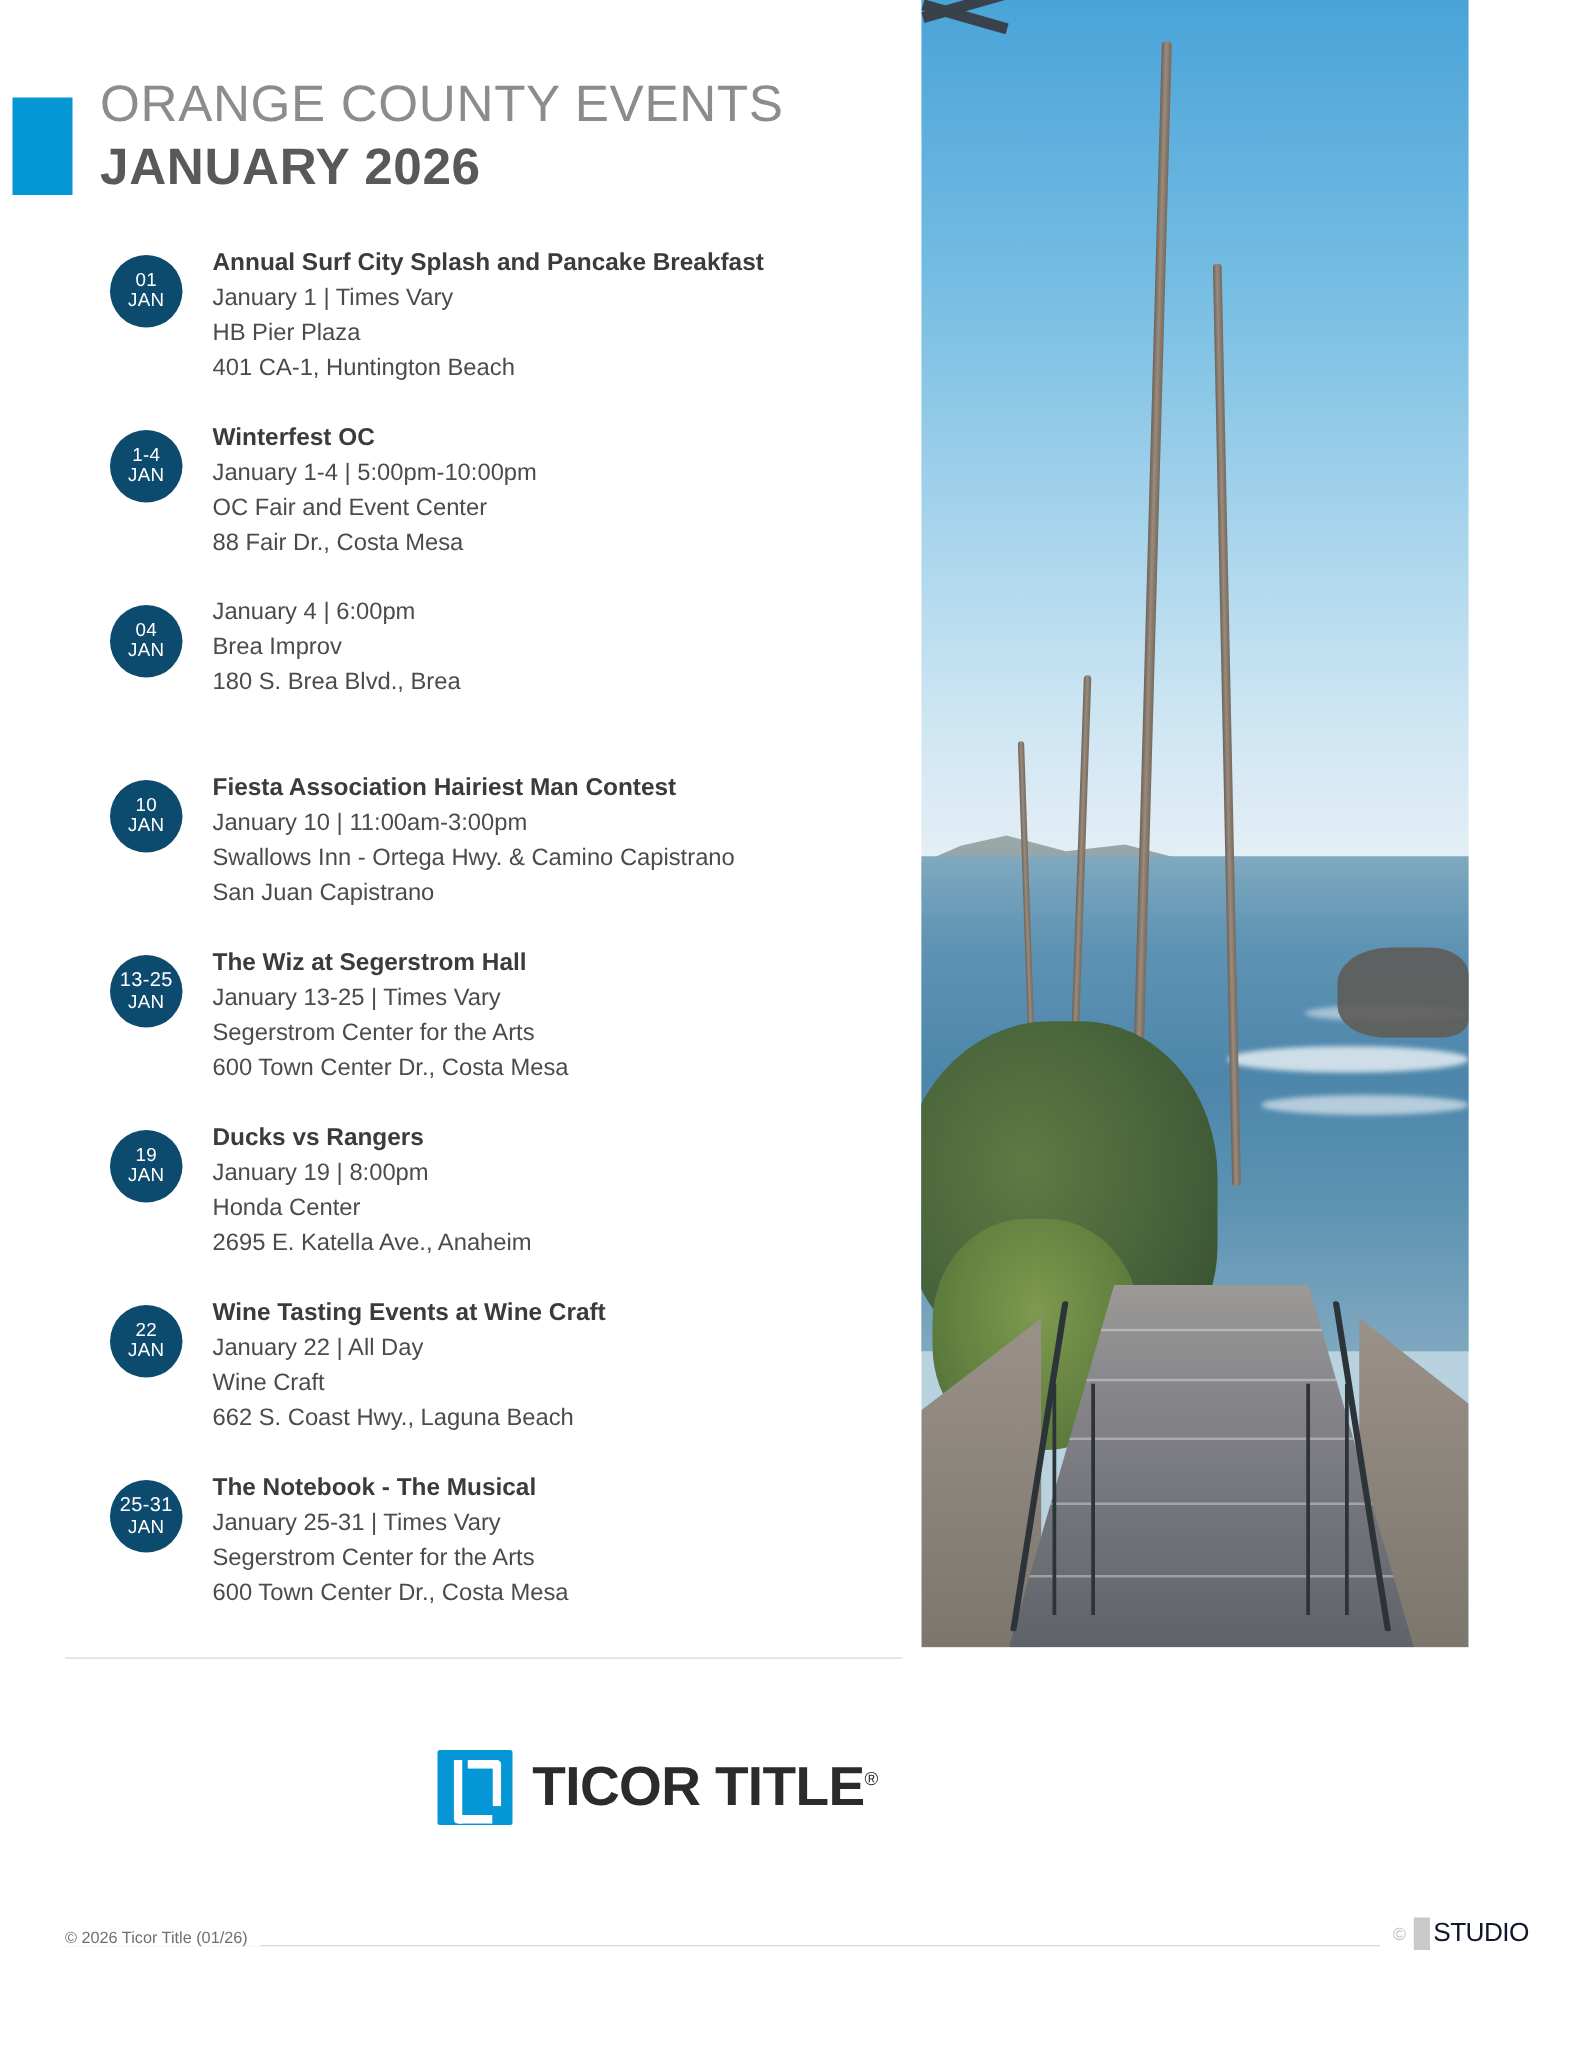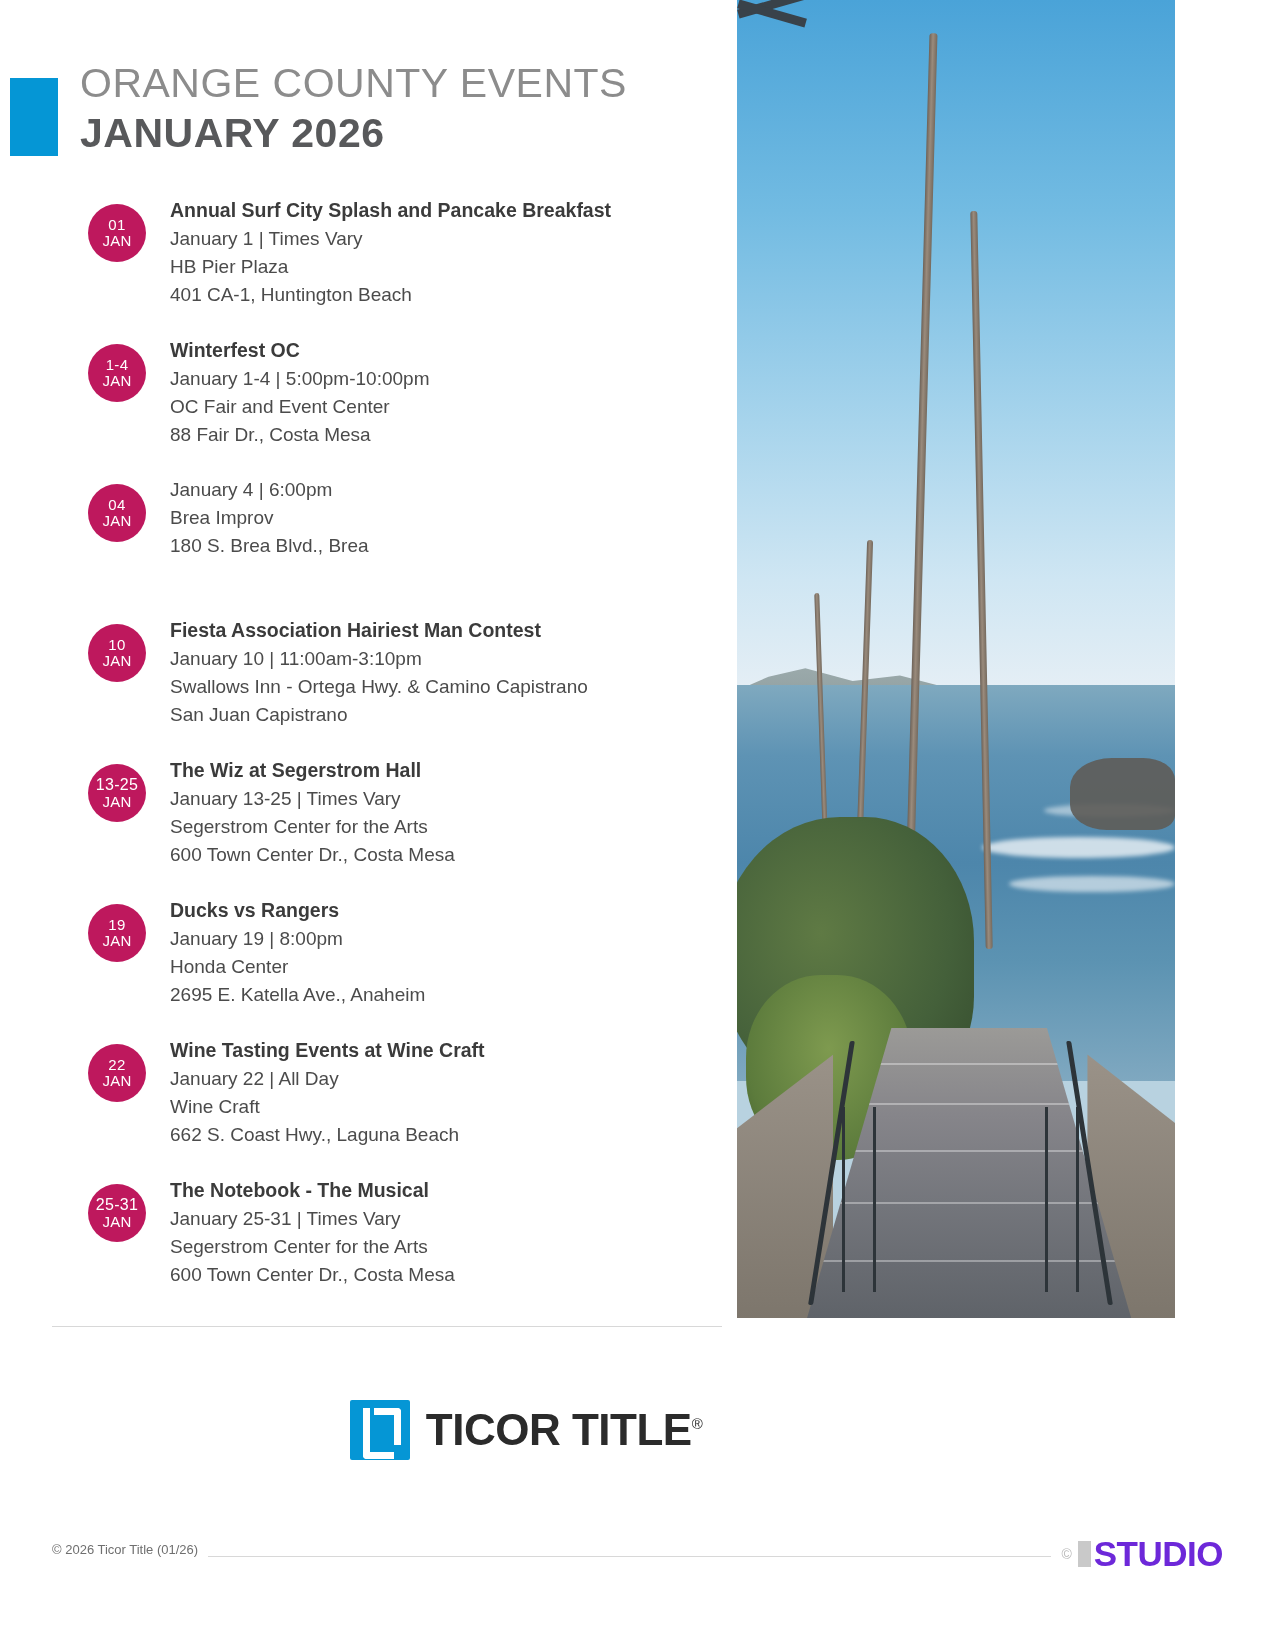--- a/index.html
+++ b/index.html
@@ -61,21 +61,21 @@
     padding-left: 90px;
     margin-bottom: 22px;
   }
   .date-badge {
     position: absolute;
     left: 8px;
     top: 8px;
     width: 58px;
     height: 58px;
     border-radius: 50%;
-    background: #be185d;
+    background: #0c4a6e;
     color: #ffffff;
     display: flex;
     flex-direction: column;
     align-items: center;
     justify-content: center;
     line-height: 1.05;
   }
   .date-badge .day {
     font-size: 15px;
     font-weight: 400;
@@ -329,24 +329,24 @@
     color: #b9b9b9;
     margin-right: 6px;
   }
   .footer-studio-mark {
     width: 13px;
     height: 26px;
     background: #c9c9c9;
     margin-right: 3px;
   }
   .footer-studio {
-    font-size: 35px;
-    font-weight: 700;
+    font-size: 21px;
+    font-weight: 400;
     letter-spacing: -0.5px;
-    color: #6d28d9;
+    color: #0f172a;
   }
 </style>
 </head>
 <body>
 
 <div class="header-accent"></div>
 <div class="title-block">
   <div class="title-line1">ORANGE COUNTY EVENTS</div>
   <div class="title-line2">JANUARY 2026</div>
 </div>
@@ -384,21 +384,21 @@
     <div class="event-line">Brea Improv</div>
     <div class="event-line">180 S. Brea Blvd., Brea</div>
   </div>
 
   <div class="event">
     <div class="date-badge">
       <span class="day">10</span>
       <span class="mon">JAN</span>
     </div>
     <div class="event-title">Fiesta Association Hairiest Man Contest</div>
-    <div class="event-line">January 10 | 11:00am-3:10pm</div>
+    <div class="event-line">January 10 | 11:00am-3:00pm</div>
     <div class="event-line">Swallows Inn - Ortega Hwy. &amp; Camino Capistrano</div>
     <div class="event-line">San Juan Capistrano</div>
   </div>
 
   <div class="event">
     <div class="date-badge">
       <span class="day long">13-25</span>
       <span class="mon">JAN</span>
     </div>
     <div class="event-title">The Wiz at Segerstrom Hall</div>

